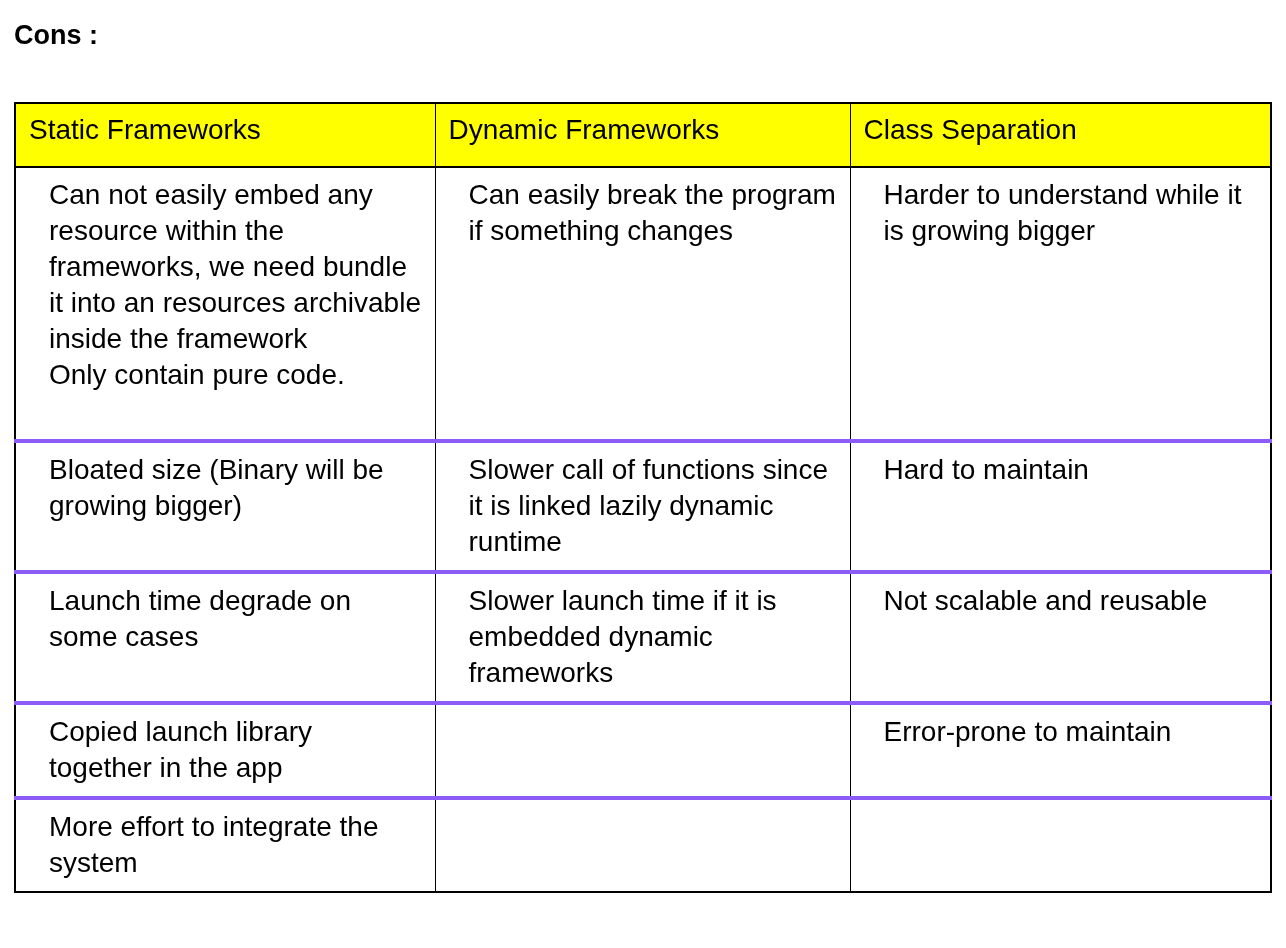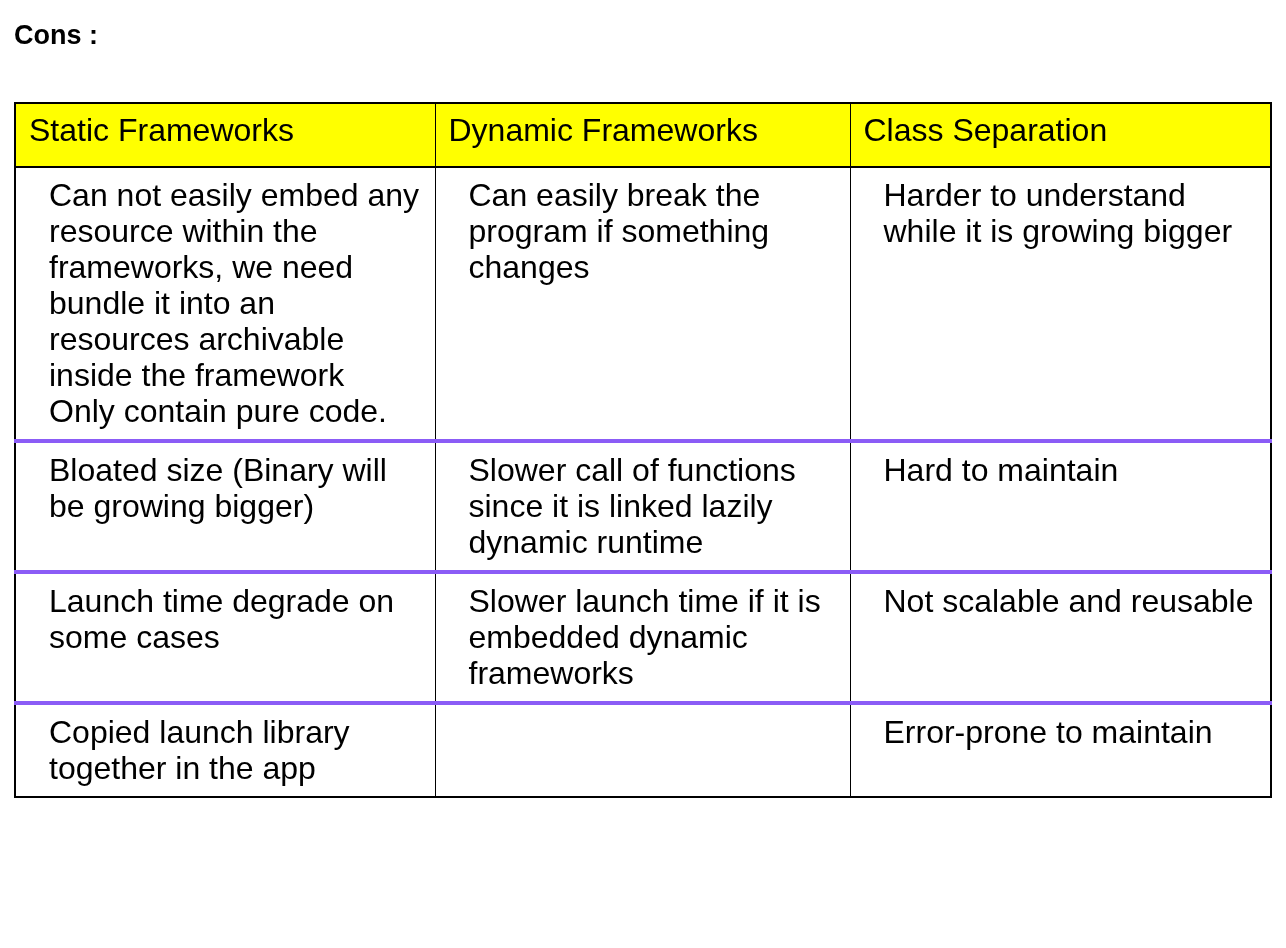--- a/index.html
+++ b/index.html
@@ -40,21 +40,21 @@
   }
   .cons-table col.c1 { width: 420px; }
   .cons-table col.c2 { width: 415px; }
   .cons-table col.c3 { width: 421px; }
   .cons-table th,
   .cons-table td {
     border: 1px solid #000000;
     vertical-align: top;
     text-align: left;
     padding: 9px 12px 10px 13px;
-    font-size: 32px;
+    font-size: 28px;
     line-height: 36px;
     font-weight: normal;
   }
   .cons-table thead th {
     background: #ffff00;
     height: 46px;
     padding-top: 8px;
     padding-bottom: 8px;
     border-bottom: 2px solid #000000;
   }
@@ -131,16 +131,27 @@
         <td>
           <span class="cell-line">Copied launch library together in the app</span>
         </td>
         <td>
           <span class="cell-line empty"></span>
         </td>
         <td>
           <span class="cell-line">Error-prone to maintain</span>
         </td>
       </tr>
+      <tr class="r5">
+        <td>
+          <span class="cell-line">More effort to integrate the system</span>
+        </td>
+        <td>
+          <span class="cell-line empty"></span>
+        </td>
+        <td>
+          <span class="cell-line empty"></span>
+        </td>
+      </tr>
     </tbody>
   </table>
 
 </div>
 
 </body></html>

